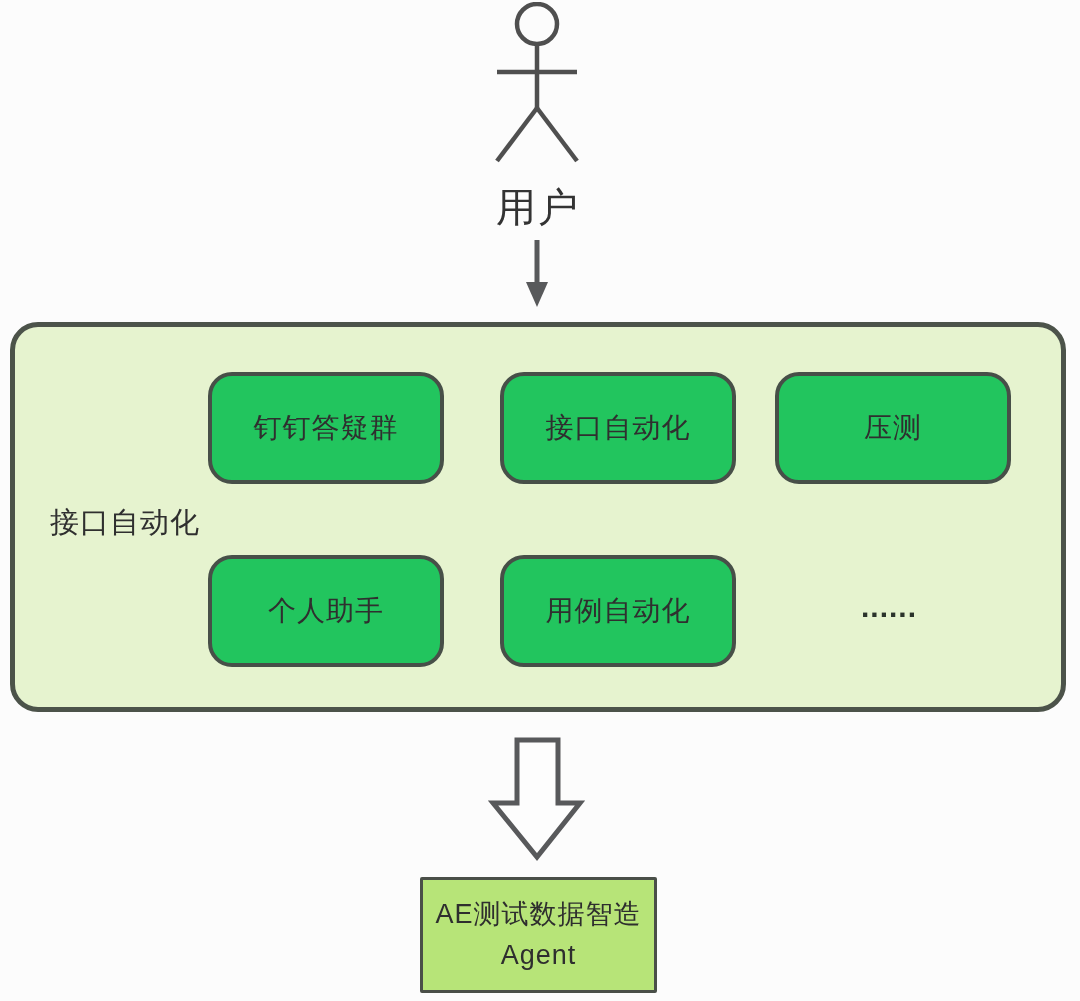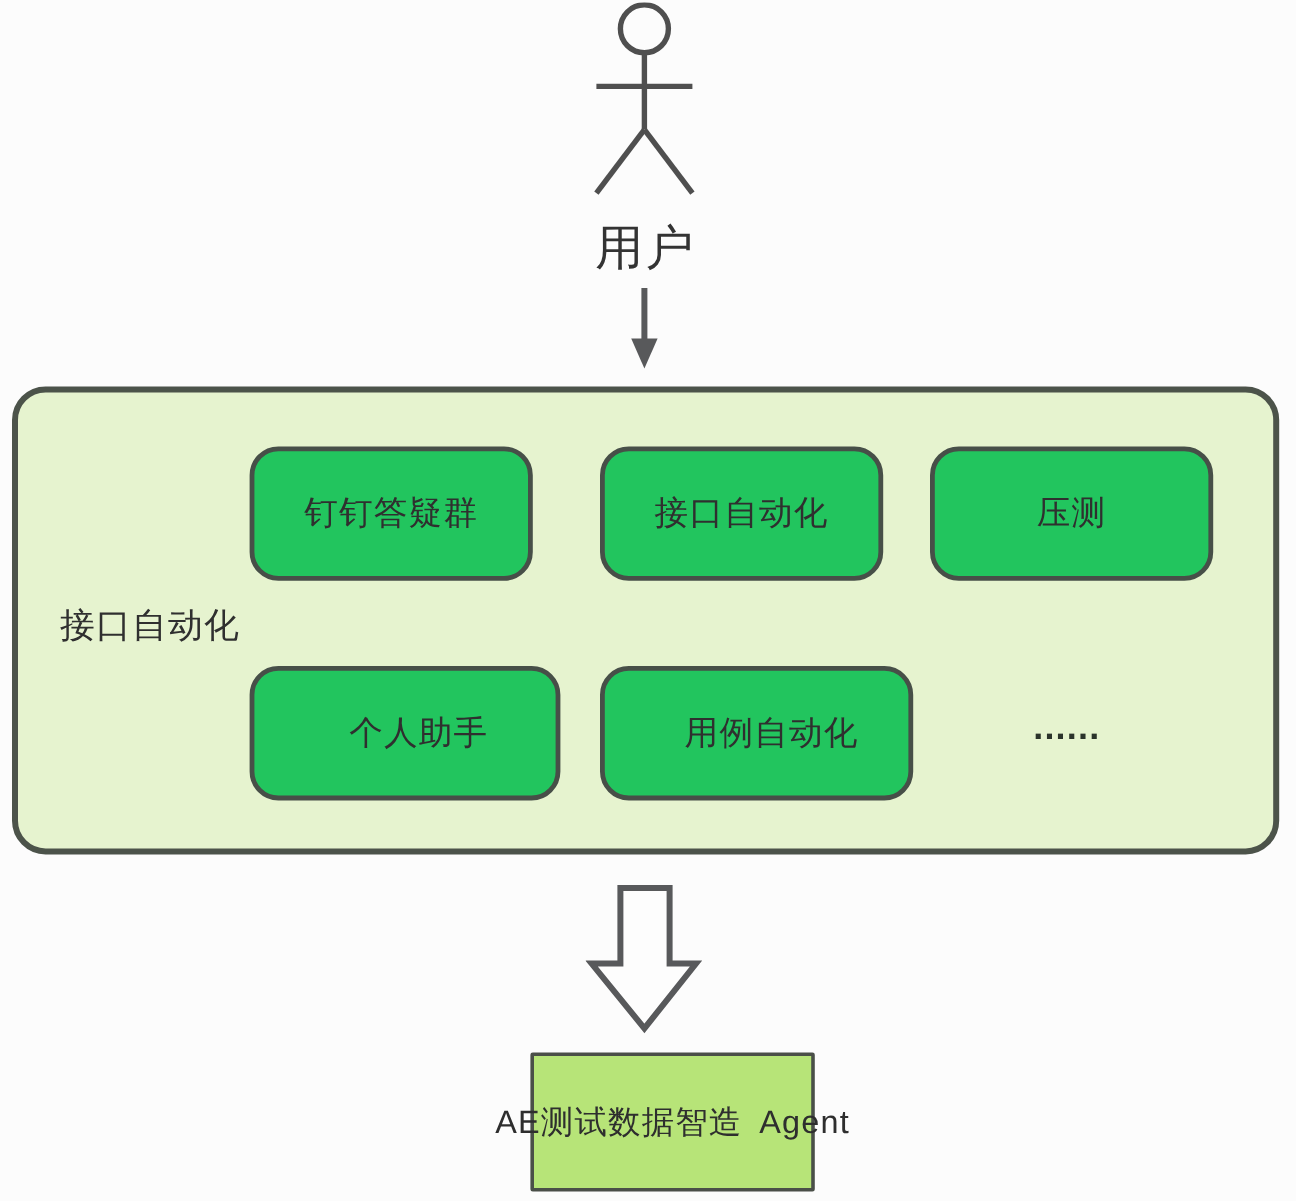--- a/index.html
+++ b/index.html
@@ -75,22 +75,22 @@
     align-items: center;
     justify-content: center;
     font-size: 28px;
     color: #2f2f2f;
     letter-spacing: 1px;
     white-space: nowrap;
   }
   .box-r1c1 { left: 193px; top: 45px; }
   .box-r1c2 { left: 485px; top: 45px; }
   .box-r1c3 { left: 760px; top: 45px; }
-  .box-r2c1 { left: 193px; top: 228px; padding-left: 23px; }
-  .box-r2c2 { left: 485px; top: 228px; padding-left: 25px; }
+  .box-r2c1 { left: 193px; top: 228px; }
+  .box-r2c2 { left: 485px; top: 228px; }
   .more-dots {
     position: absolute;
     left: 760px;
     top: 228px;
     width: 228px;
     height: 104px;
     display: flex;
     align-items: center;
     justify-content: center;
     font-size: 30px;
@@ -110,28 +110,27 @@
   .agent-box {
     position: absolute;
     left: 420px;
     top: 877px;
     width: 231px;
     height: 110px;
     background: #b7e478;
     border: 3px solid #4a4f48;
     border-radius: 2px;
     display: flex;
-    flex-direction: row;
+    flex-direction: column;
     align-items: center;
     justify-content: center;
     gap: 14px;
     font-size: 27px;
     color: #2e2e2e;
     letter-spacing: 1px;
-    margin-left: 22px;
   }
   .agent-box div { line-height: 1; white-space: nowrap; }
 </style>
 </head>
 <body>
 
 <div class="canvas">
 
   <svg class="actor-figure" width="98" height="166" viewBox="0 0 98 166">
     <circle cx="49" cy="22" r="20" fill="none" stroke="#4f4f4f" stroke-width="4.5"></circle>

